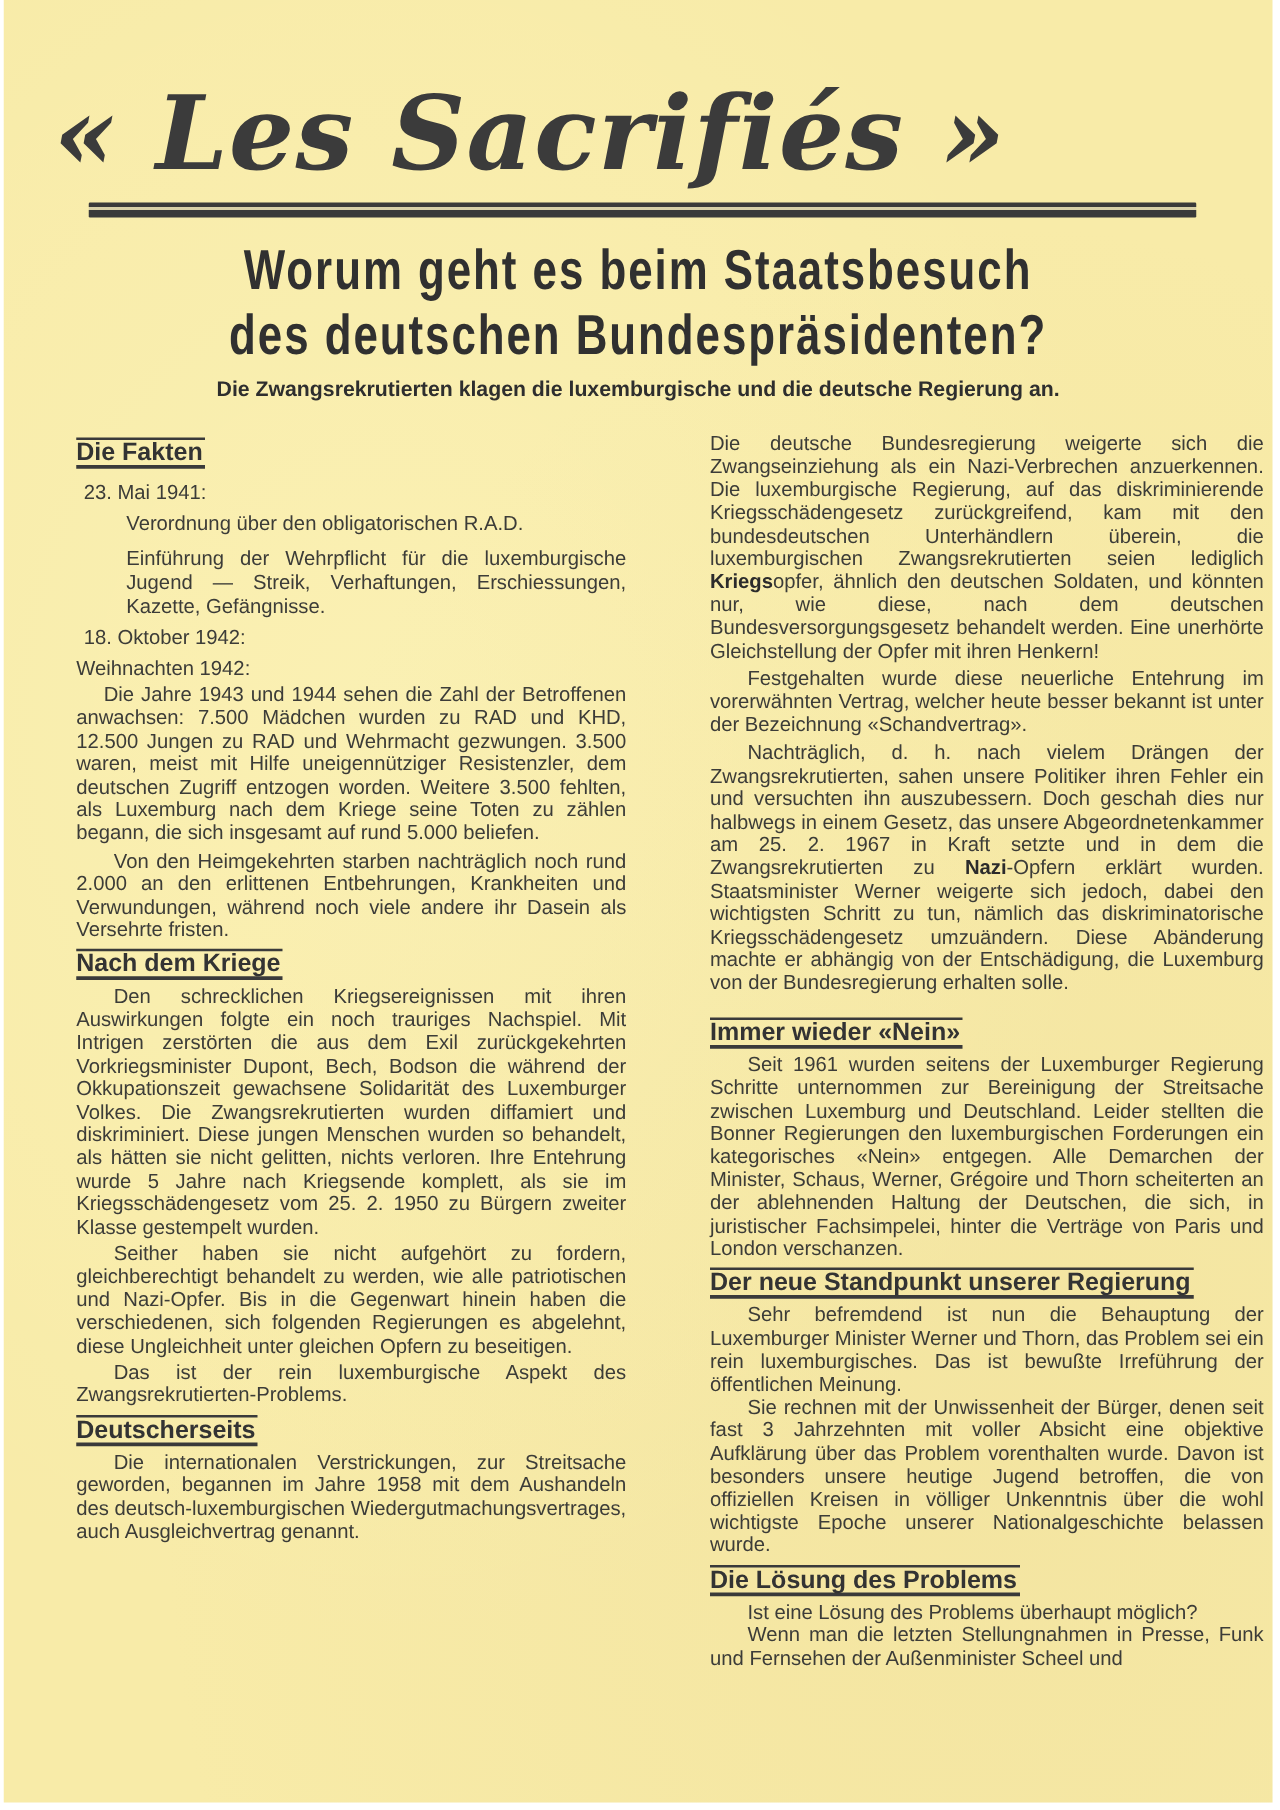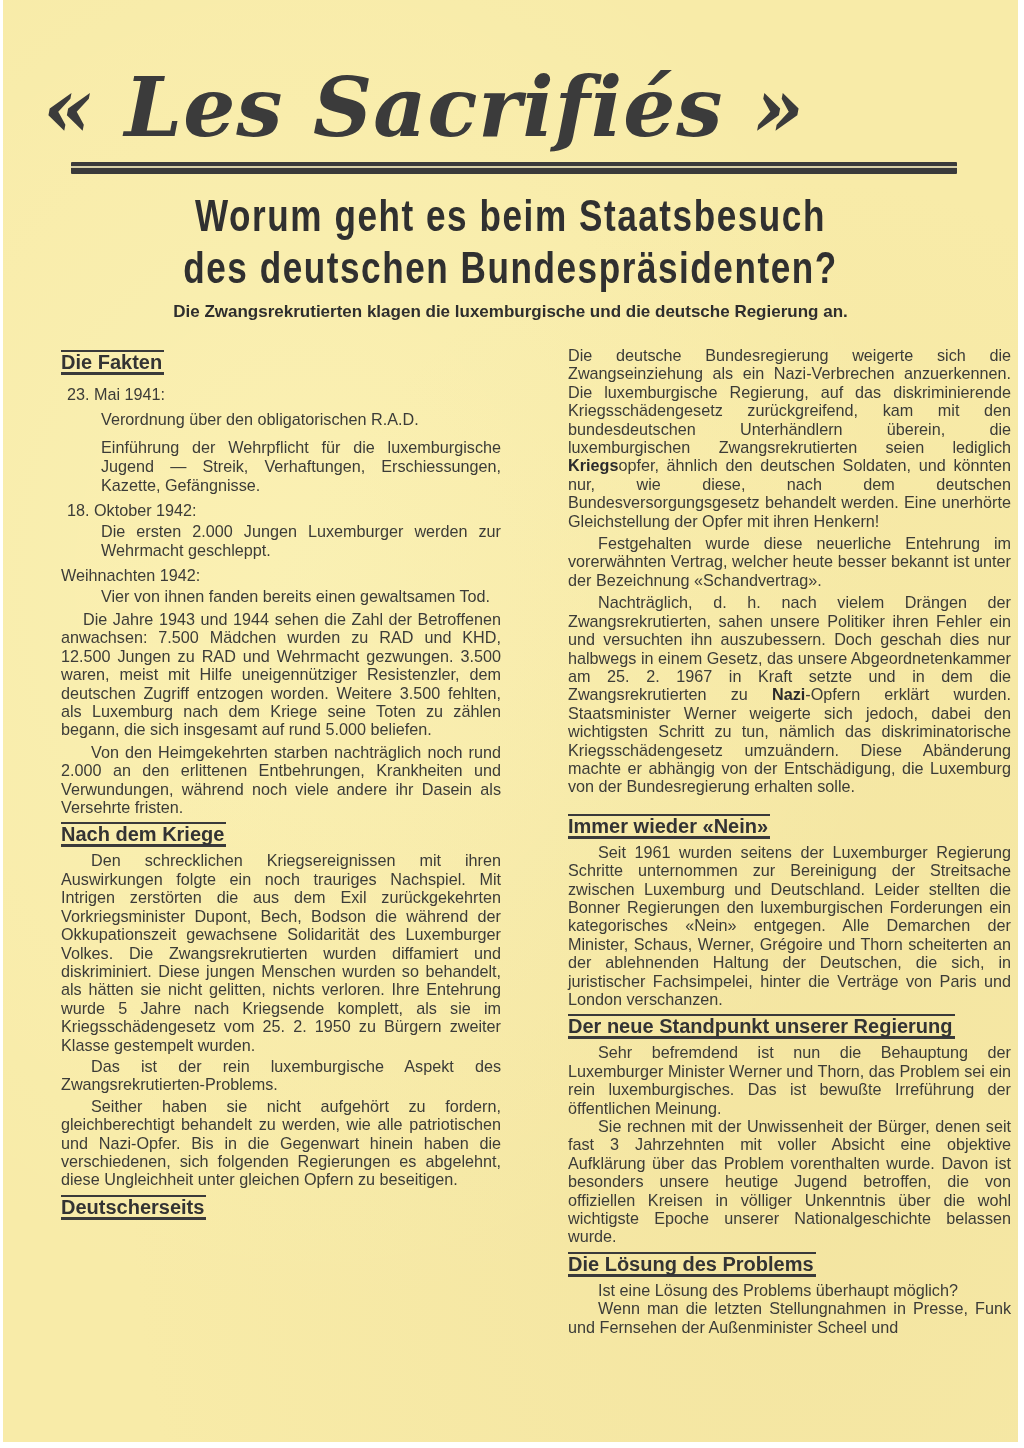--- a/index.html
+++ b/index.html
@@ -71,38 +71,37 @@
   <div class="col left">
     <section>
       <div class="sec-head">Die Fakten</div>
 
       <div class="fact-date">23. Mai 1941:</div>
       <div class="fact-desc first">Verordnung über den obligatorischen R.A.D.</div>
 
       <div class="fact-desc">Einführung der Wehrpflicht für die luxemburgische Jugend — Streik, Verhaftungen, Erschiessungen, Kazette, Gefängnisse.</div>
 
       <div class="fact-date">18. Oktober 1942:</div>
-      <div class="fact-desc">Die ersten 2.000 Jungen Luxemburger werden zur Wehrmacht geschleppt.</div>
 
       <div class="fact-date" style="margin-left:0">Weihnachten 1942:</div>
-      <div class="fact-desc">Vier von ihnen fanden bereits einen gewaltsamen Tod.</div>
 
       <p style="text-indent:22px">Die Jahre 1943 und 1944 sehen die Zahl der Betroffenen anwachsen: 7.500 Mädchen wurden zu RAD und KHD, 12.500 Jungen zu RAD und Wehrmacht gezwungen. 3.500 waren, meist mit Hilfe uneigennütziger Resistenzler, dem deutschen Zugriff entzogen worden. Weitere 3.500 fehlten, als Luxemburg nach dem Kriege seine Toten zu zählen begann, die sich insgesamt auf rund 5.000 beliefen.</p>
       <p style="margin-top:4px">Von den Heimgekehrten starben nachträglich noch rund 2.000 an den erlittenen Entbehrungen, Krankheiten und Verwundungen, während noch viele andere ihr Dasein als Versehrte fristen.</p>
     </section>
 
     <section>
       <div class="sec-head">Nach dem Kriege</div>
       <p>Den schrecklichen Kriegsereignissen mit ihren Auswirkungen folgte ein noch trauriges Nachspiel. Mit Intrigen zerstörten die aus dem Exil zurückgekehrten Vorkriegsminister Dupont, Bech, Bodson die während der Okkupationszeit gewachsene Solidarität des Luxemburger Volkes. Die Zwangsrekrutierten wurden diffamiert und diskriminiert. Diese jungen Menschen wurden so behandelt, als hätten sie nicht gelitten, nichts verloren. Ihre Entehrung wurde 5 Jahre nach Kriegsende komplett, als sie im Kriegsschädengesetz vom 25. 2. 1950 zu Bürgern zweiter Klasse gestempelt wurden.</p>
+      <p style="margin-top:3px">Seither haben sie nicht aufgehört zu fordern, gleichberechtigt behandelt zu werden, wie alle patriotischen und Nazi-Opfer. Bis in die Gegenwart hinein haben die verschiedenen, sich folgenden Regierungen es abgelehnt, diese Ungleichheit unter gleichen Opfern zu beseitigen.</p>
       <p style="margin-top:3px">Das ist der rein luxemburgische Aspekt des Zwangsrekrutierten-Problems.</p>
-      <p style="margin-top:3px">Seither haben sie nicht aufgehört zu fordern, gleichberechtigt behandelt zu werden, wie alle patriotischen und Nazi-Opfer. Bis in die Gegenwart hinein haben die verschiedenen, sich folgenden Regierungen es abgelehnt, diese Ungleichheit unter gleichen Opfern zu beseitigen.</p>
     </section>
 
     <section>
       <div class="sec-head">Deutscherseits</div>
+      <p>Die internationalen Verstrickungen, zur Streitsache geworden, begannen im Jahre 1958 mit dem Aushandeln des deutsch-luxemburgischen Wiedergutmachungsvertrages, auch Ausgleichvertrag genannt.</p>
     </section>
   </div>
 
   <div class="col right">
     <section>
       <p class="noind"><span>Die deutsche Bundesregierung weigerte sich die Zwangseinziehung als ein Nazi-Verbrechen anzuerkennen. Die luxemburgische Regierung, auf das diskriminierende Kriegsschädengesetz zurückgreifend, kam mit den bundesdeutschen Unterhändlern überein, die luxemburgischen Zwangsrekrutierten seien lediglich </span><b class="em">Kriegs</b><span>opfer, ähnlich den deutschen Soldaten, und könnten nur, wie diese, nach dem deutschen Bundesversorgungsgesetz behandelt werden. Eine unerhörte Gleichstellung der Opfer mit ihren Henkern!</span></p>
       <p style="margin-top:4px">Festgehalten wurde diese neuerliche Entehrung im vorerwähnten Vertrag, welcher heute besser bekannt ist unter der Bezeichnung «Schandvertrag».</p>
       <p style="margin-top:4px"><span>Nachträglich, d. h. nach vielem Drängen der Zwangsrekrutierten, sahen unsere Politiker ihren Fehler ein und versuchten ihn auszubessern. Doch geschah dies nur halbwegs in einem Gesetz, das unsere Abgeordnetenkammer am 25. 2. 1967 in Kraft setzte und in dem die Zwangsrekrutierten zu </span><b class="em">Nazi</b><span>-Opfern erklärt wurden. Staatsminister Werner weigerte sich jedoch, dabei den wichtigsten Schritt zu tun, nämlich das diskriminatorische Kriegsschädengesetz umzuändern. Diese Abänderung machte er abhängig von der Entschädigung, die Luxemburg von der Bundesregierung erhalten solle.</span></p>
     </section>
 

